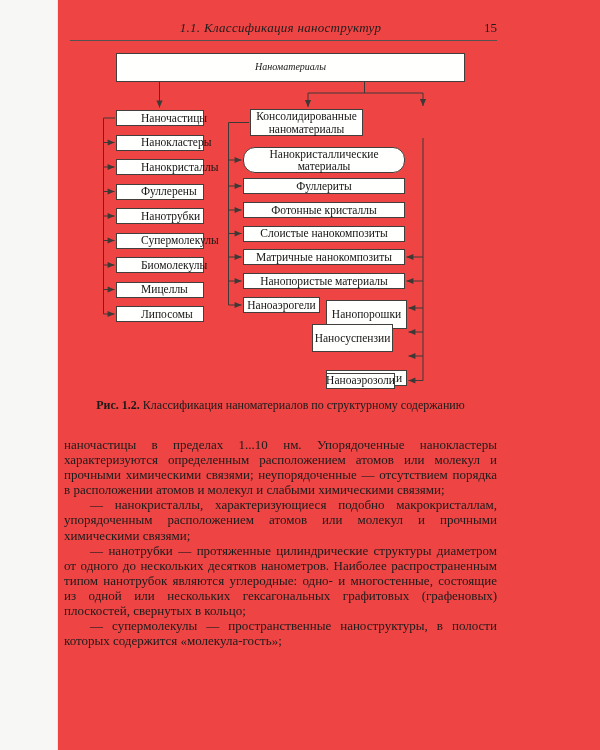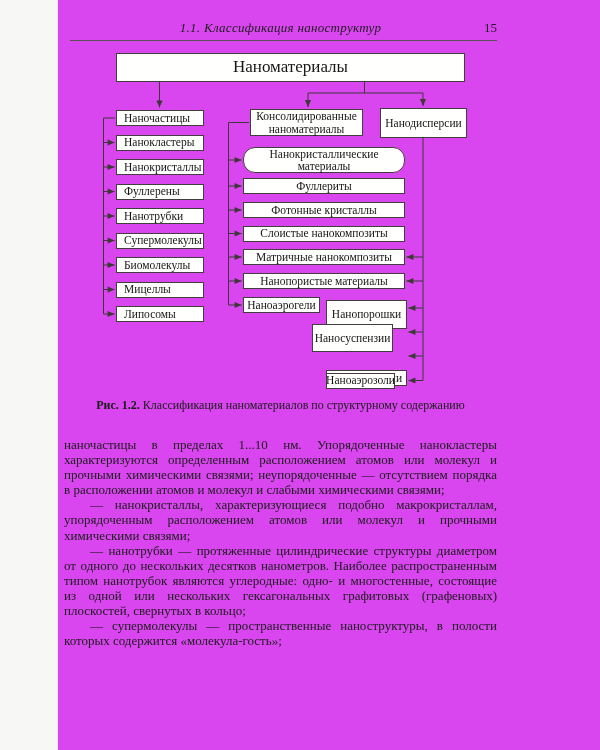--- a/index.html
+++ b/index.html
@@ -1,18 +1,18 @@
 <!DOCTYPE html>
 <html lang="ru"><head>
 <meta charset="utf-8">
 <style>
   html,body { margin:0; padding:0; background:#e9e9e9; }
   .page {
     position:relative; width:600px; height:750px; margin:0 auto;
-    background:#d946ef; overflow:hidden;
+    background:#ef4444; overflow:hidden;
     font-family:"Liberation Serif", serif; color:#1d1d1d;
   }
   .scan-edge {
     position:absolute; left:0; top:0; width:57px; height:750px;
     background:#f7f7f6; border-right:1px solid #e8e8e6;
   }
   .running-title {
     position:absolute; top:20px; left:64px; width:433px;
     text-align:center; font-style:italic; font-size:13px; letter-spacing:.3px;
   }
@@ -24,22 +24,22 @@
     position:absolute; top:40px; left:70px; width:427px; height:1px;
     background:#55524f;
   }
   .fbox {
     position:absolute; box-sizing:border-box;
     border:1px solid #413e3b; background:#fffffe;
     display:flex; align-items:center; justify-content:center;
     text-align:center; font-size:11.5px; line-height:1.08; color:#161616;
     padding:1px 2px;
   }
-  .fbox.leftcol { justify-content:flex-start; text-align:left; padding-left:7px; }
-  .fbox.root { font-size:17px; }
+  .fbox.leftcol { justify-content:flex-start; text-align:left; padding-left:24px; }
+  .fbox.root { font-size:10px;font-style:italic; }
   .connectors { position:absolute; left:0; top:0; pointer-events:none; }
   .caption {
     position:absolute; top:398px; left:64px; width:433px;
     text-align:center; font-size:12px; color:#1a1a1a;
   }
   .caption .cap-label { font-weight:bold; }
   .bodytext {
     position:absolute; top:437px; left:64px; width:433px;
     font-size:13px; line-height:15.1px; text-align:justify; color:#1b1b1b;
   }
@@ -116,21 +116,20 @@
 
   <div class="fbox" style="left:250px; top:109px; width:113px; height:27px;">Консолидированные наноматериалы</div>
   <div class="fbox" style="left:243px; top:147px; width:162px; height:26px;border-radius:12px;">Нанокристаллические материалы</div>
   <div class="fbox" style="left:243px; top:178px; width:162px; height:16px;">Фуллериты</div>
   <div class="fbox" style="left:243px; top:202px; width:162px; height:16px;">Фотонные кристаллы</div>
   <div class="fbox" style="left:243px; top:225.5px; width:162px; height:16px;">Слоистые нанокомпозиты</div>
   <div class="fbox" style="left:243px; top:249px; width:162px; height:16px;">Матричные нанокомпозиты</div>
   <div class="fbox" style="left:243px; top:273px; width:162px; height:16px;">Нанопористые материалы</div>
   <div class="fbox" style="left:243px; top:297px; width:77px; height:16px;">Наноаэрогели</div>
 
-  <div class="fbox" style="left:380px; top:108px; width:87px; height:30px;">Нанодисперсии</div>
   <div class="fbox" style="left:326px; top:300px; width:81px; height:29px;">Нанопорошки</div>
   <div class="fbox" style="left:312px; top:324px; width:81px; height:28px;">Наносуспензии</div>
   <div class="fbox" style="left:326px; top:348px; width:81px; height:16px;margin-top:22px;">Наноэмульсии</div>
   <div class="fbox" style="left:326px; top:372.5px; width:69px; height:16px;">Наноаэрозоли</div>
 
   <div class="caption">
     <span class="cap-label">Рис. 1.2.</span><span> Классификация наноматериалов по структурному содержанию</span>
   </div>
 
   <div class="bodytext">

